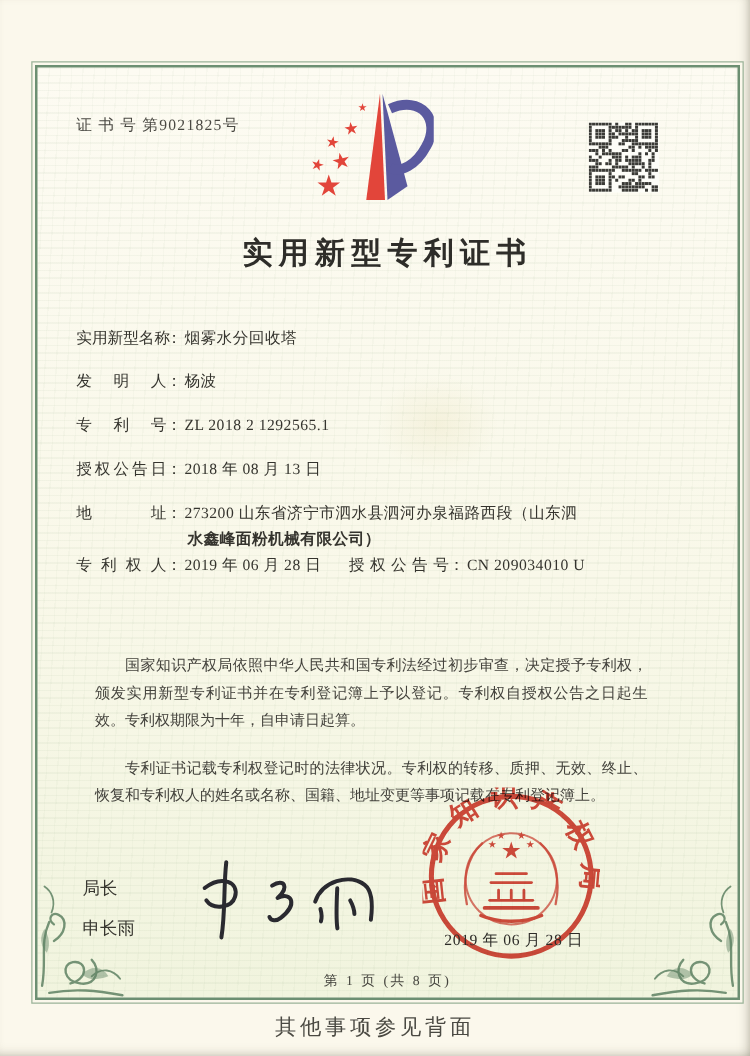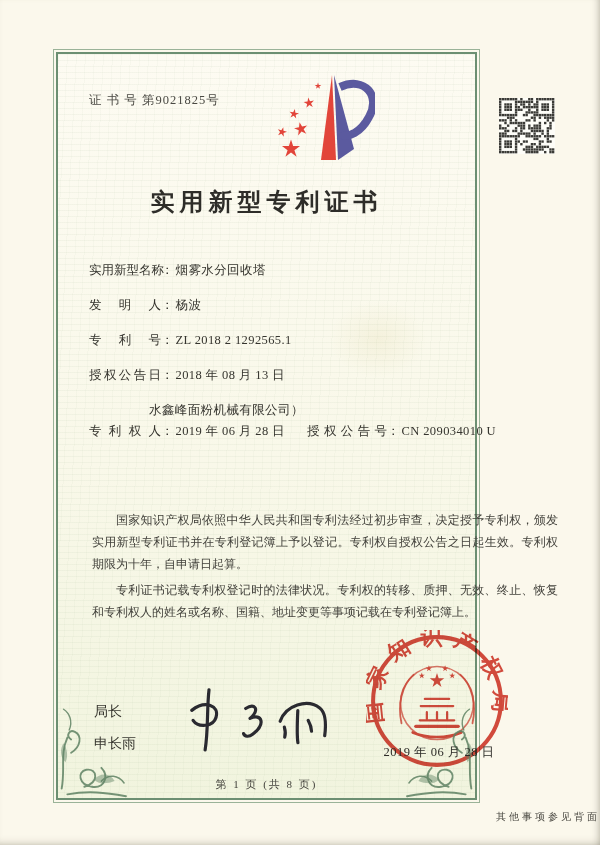--- a/index.html
+++ b/index.html
@@ -5,56 +5,56 @@
   html,body{margin:0;padding:0;background:#ffffff;}
   .paper{
     position:relative;width:600px;height:845px;overflow:hidden;
     background:#fbf8ec;
     font-family:"Liberation Serif","DejaVu Serif",serif;
     color:#3a3935;
     box-shadow:inset -7px 0 9px -7px rgba(110,105,88,.55), inset 0 -7px 9px -7px rgba(110,105,88,.45);
   }
   
   .frame{
-    position:absolute;left:56px;top:52px;width:421px;height:748px;box-sizing:border-box;
+    position:absolute;left:28px;top:52px;width:564px;height:748px;box-sizing:border-box;
     border:2px solid #6c8f72;
     box-shadow:0 0 0 2px #fbf8ec, 0 0 0 3px #9ab398;
     background:
       repeating-linear-gradient(180deg, rgba(124,156,114,.065) 0 1px, rgba(0,0,0,0) 1px 6px),
       repeating-linear-gradient(93deg, rgba(124,156,114,.045) 0 1px, rgba(0,0,0,0) 1px 9px),
       linear-gradient(180deg,#fdfbf2 0%,#f9f8e9 55%,#f1f4de 100%);
   }
   .certnum{position:absolute;left:31px;top:38px;font-size:12.5px;letter-spacing:1px;color:#4a4943;}
   .logo{position:absolute;left:212px;top:18px;width:105px;height:92px;}
   .qr{position:absolute;left:441px;top:44px;width:56px;height:56px;background:#fdfdf8;}
   .title{position:absolute;left:0;top:132px;width:100%;margin:0;text-align:center;
          font-size:24px;font-weight:600;letter-spacing:5px;color:#2e2d29;}
   
   .rows{position:absolute;left:31px;top:206px;width:478px;font-size:12.5px;color:#35342e;}
   .row{line-height:21px;margin-bottom:14px;white-space:nowrap;}
   .row.addr{margin-bottom:0;white-space:normal;}
   .flabel{display:inline-block;width:72px;text-align:justify;text-align-last:justify;vertical-align:top;}
   .flabel2{display:inline-block;width:80px;margin-left:22px;text-align:justify;text-align-last:justify;vertical-align:top;}
   .colon{display:inline-block;}
   .fvalue{padding-left:2px;letter-spacing:.4px;}
-  .addr-line2{margin-left:60px;line-height:21px;letter-spacing:.4px;}
+  .addr-line2{margin-left:89px;line-height:21px;letter-spacing:.4px;font-weight:bold;}
   
   .legal{position:absolute;left:30px;top:451px;width:474px;font-size:12px;line-height:22px;
          text-align:justify;color:#43423c;}
-  .legal p{margin:4px;text-indent:2em;}
+  .legal p{margin:16px;text-indent:2em;}
   
   .signoff{position:absolute;left:36px;top:642px;font-size:14px;color:#37362f;line-height:32px;}
   .signature{position:absolute;left:122px;top:628px;width:160px;height:70px;transform:rotate(-2deg);}
   
   .seal{position:absolute;left:308px;top:576px;width:142px;height:142px;opacity:.92;mix-blend-mode:multiply;}
   .sealdate{position:absolute;left:306px;top:690px;width:150px;text-align:center;
             font-size:12.5px;letter-spacing:.5px;color:#2d2c28;z-index:3;}
   .pagenum{position:absolute;left:0;top:723px;width:100%;text-align:center;font-size:11px;
            letter-spacing:2px;color:#45443e;}
-  .backnote{position:absolute;left:0;top:810px;width:100%;text-align:right;font-size:10px;
+  .backnote{position:absolute;left:0;top:810px;width:100%;text-align:center;font-size:17px;
             letter-spacing:3px;color:#4a4942;}
   .corner{position:absolute;width:104px;height:104px;}
   .corner.left{left:-2px;bottom:-2px;}
   .corner.right{right:-2px;bottom:-2px;transform:scaleX(-1);}
   .smudge{position:absolute;left:250px;top:230px;width:140px;height:110px;pointer-events:none;
           background:radial-gradient(closest-side,rgba(190,170,80,.10),rgba(190,170,80,0) 70%);}
 </style>
 </head>
 <body>
 
@@ -350,20 +350,21 @@
       <div class="row">
         <span class="flabel">发明人</span><span class="colon">：</span><span class="fvalue">杨波</span>
       </div>
       <div class="row">
         <span class="flabel">专利号</span><span class="colon">：</span><span class="fvalue">ZL 2018 2 1292565.1</span>
       </div>
       <div class="row">
         <span class="flabel">授权公告日</span><span class="colon">：</span><span class="fvalue">2018 年 08 月 13 日</span>
       </div>
       <div class="row addr">
+        <div><span class="flabel">地址</span><span class="colon">：</span><span class="fvalue">273200 山东省济宁市泗水县泗河办泉福路西段（山东泗</span></div>
         <div class="addr-line2">水鑫峰面粉机械有限公司）</div>
       </div>
       <div class="row">
         <span class="flabel">专利权人</span><span class="colon">：</span><span class="fvalue">2019 年 06 月 28 日</span><span class="flabel2">授权公告号</span><span class="colon">：</span><span class="fvalue">CN 209034010 U</span>
       </div>
     </div>
 
     <div class="legal">
       <p>国家知识产权局依照中华人民共和国专利法经过初步审查，决定授予专利权，颁发实用新型专利证书并在专利登记簿上予以登记。专利权自授权公告之日起生效。专利权期限为十年，自申请日起算。</p>
       <p>专利证书记载专利权登记时的法律状况。专利权的转移、质押、无效、终止、恢复和专利权人的姓名或名称、国籍、地址变更等事项记载在专利登记簿上。</p>

